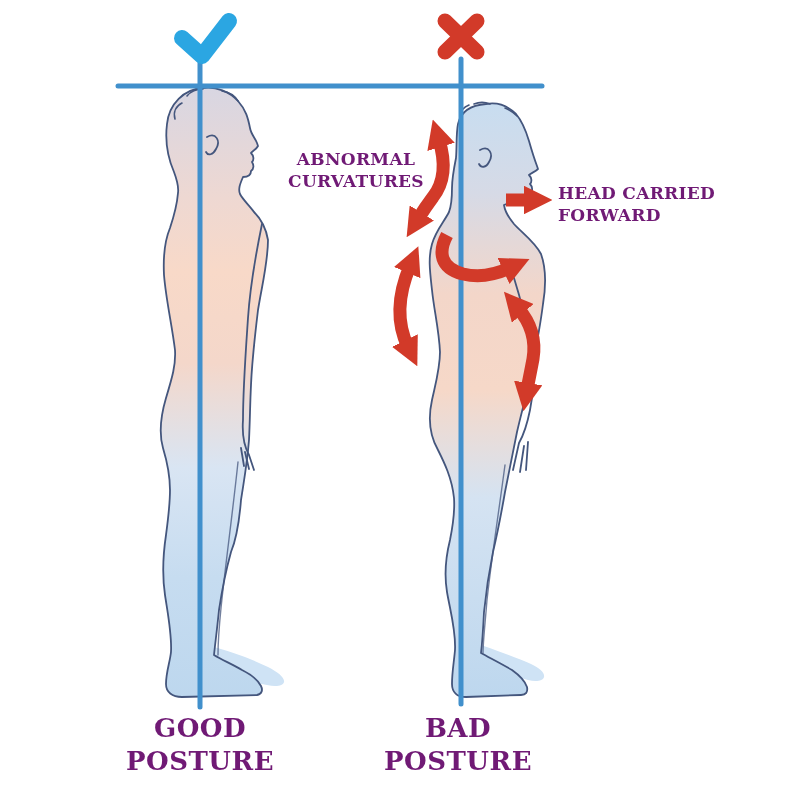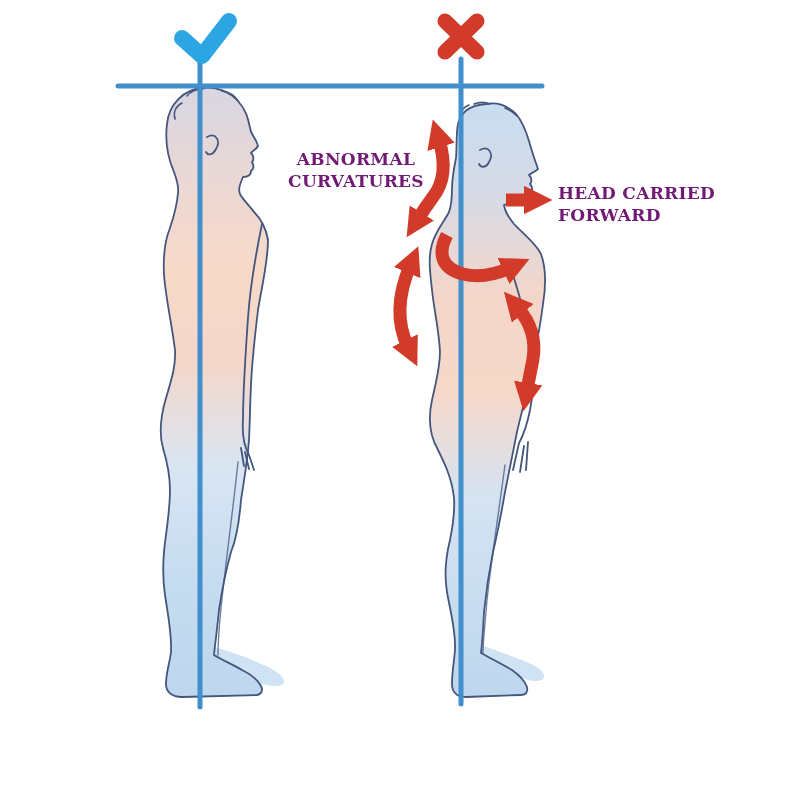--- a/index.html
+++ b/index.html
@@ -172,14 +172,16 @@
       <path d="M 506,200 L 531,200" marker-end="url(#ah)"></path>
       <path d="M 518,308 C 531,323 536,341 533,359 C 530,375 528,384 527,390" marker-start="url(#ahs)" marker-end="url(#ah)"></path>
     </g>
   </svg>
 
   <div class="label ann center" style="left:276px; top:149px; width:160px;">ABNORMAL CURVATURES</div>
 
   <div class="label ann" style="left:558px; top:183px; width:160px;">HEAD CARRIED FORWARD</div>
 
 
+  <div class="label caption" style="left:110px; top:712px; width:180px;">GOOD POSTURE</div>
 
+  <div class="label caption" style="left:368px; top:712px; width:180px;">BAD POSTURE</div>
 </div>
 
 </body></html>

